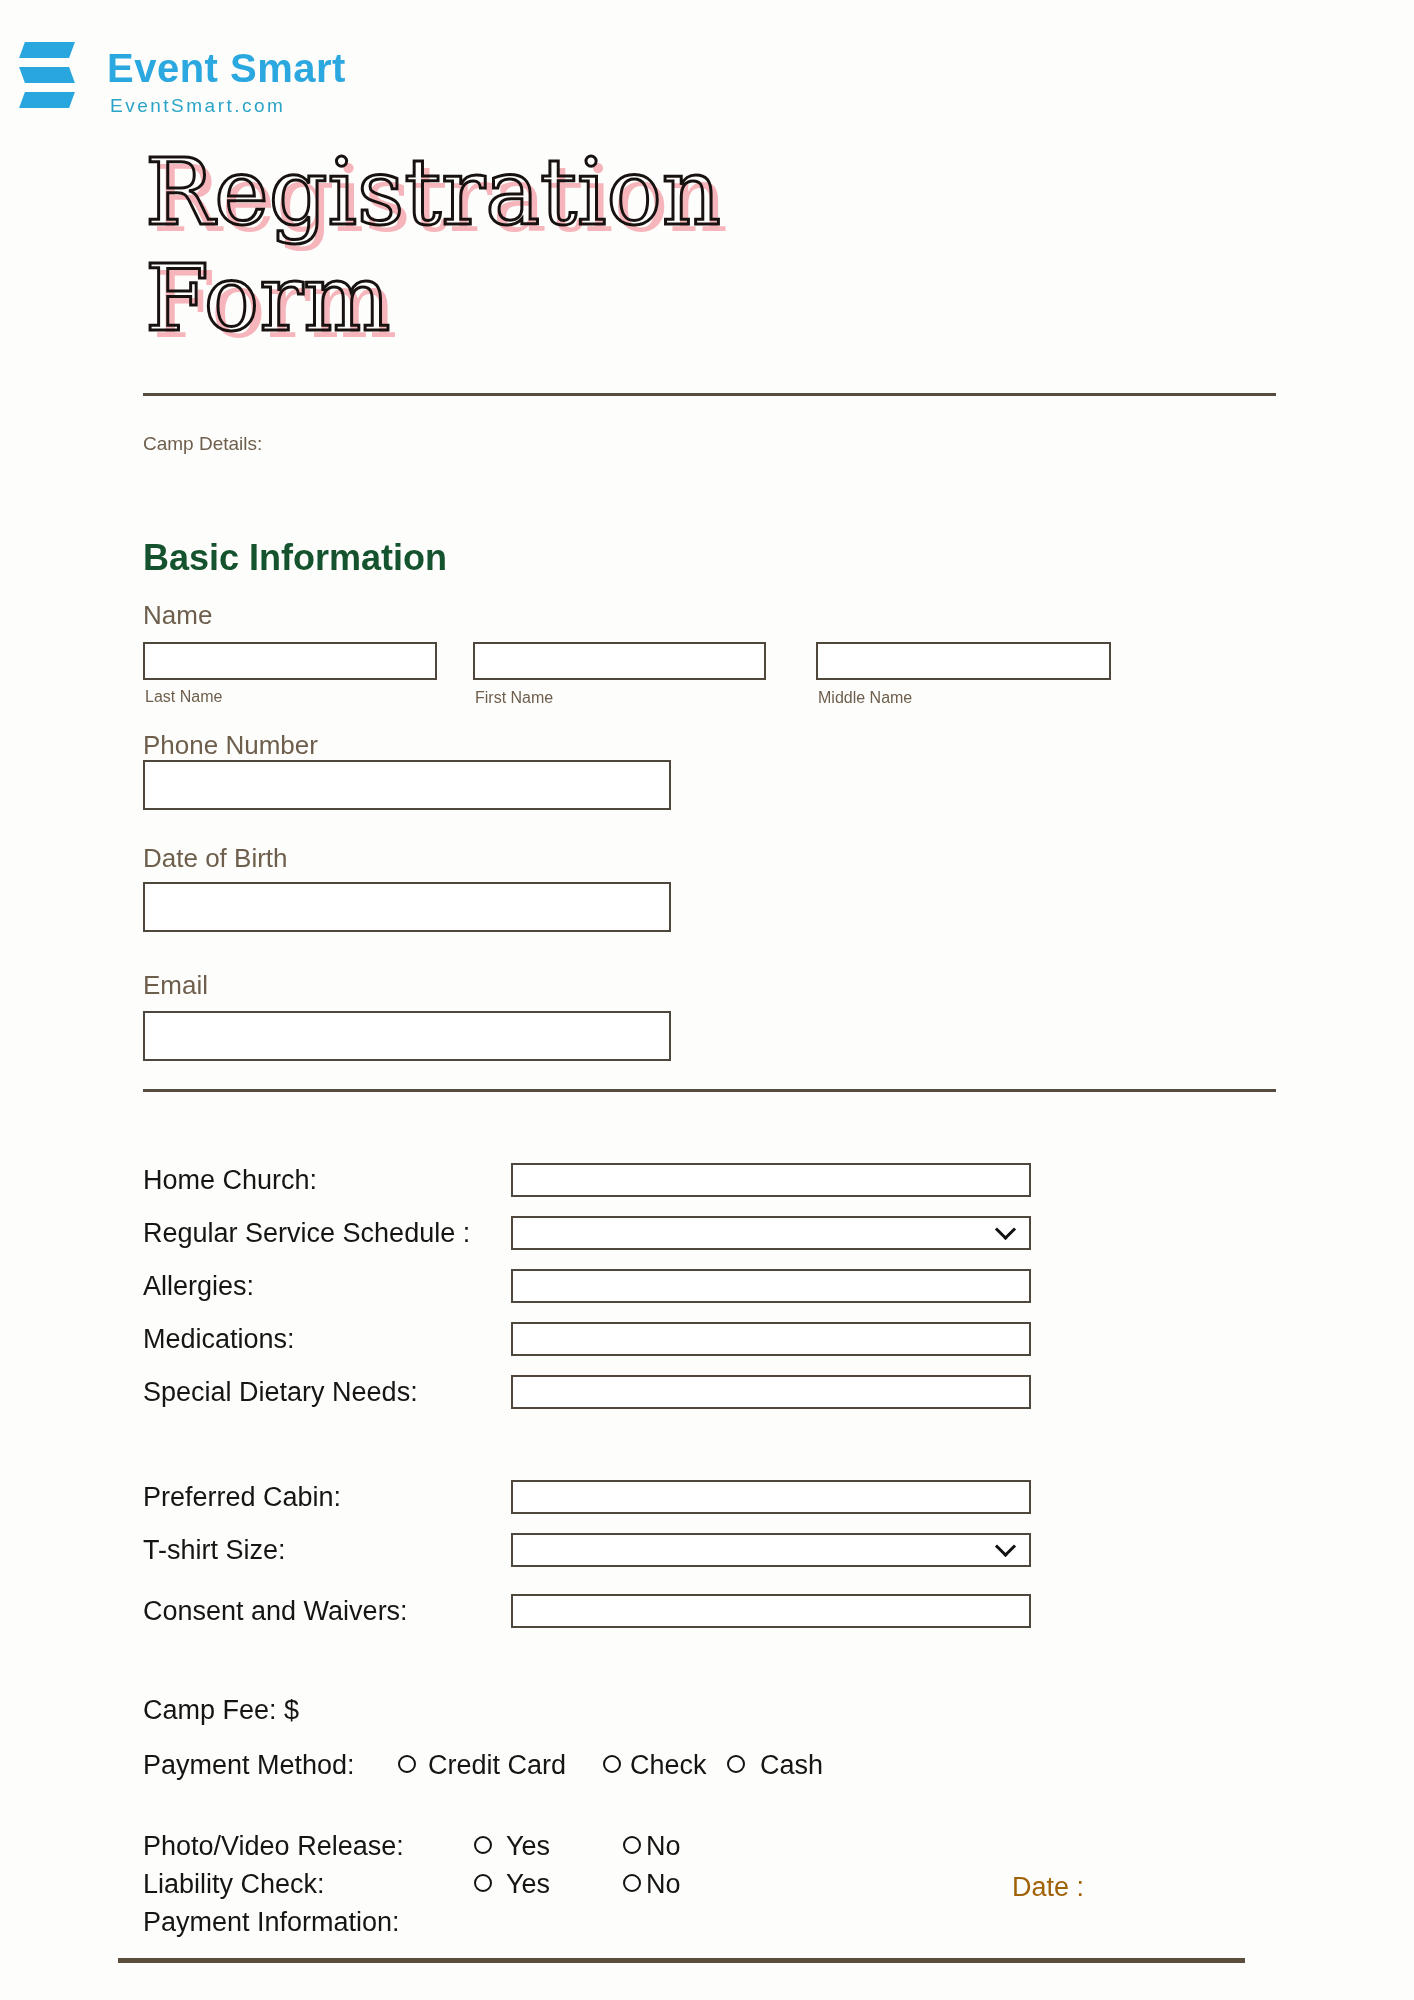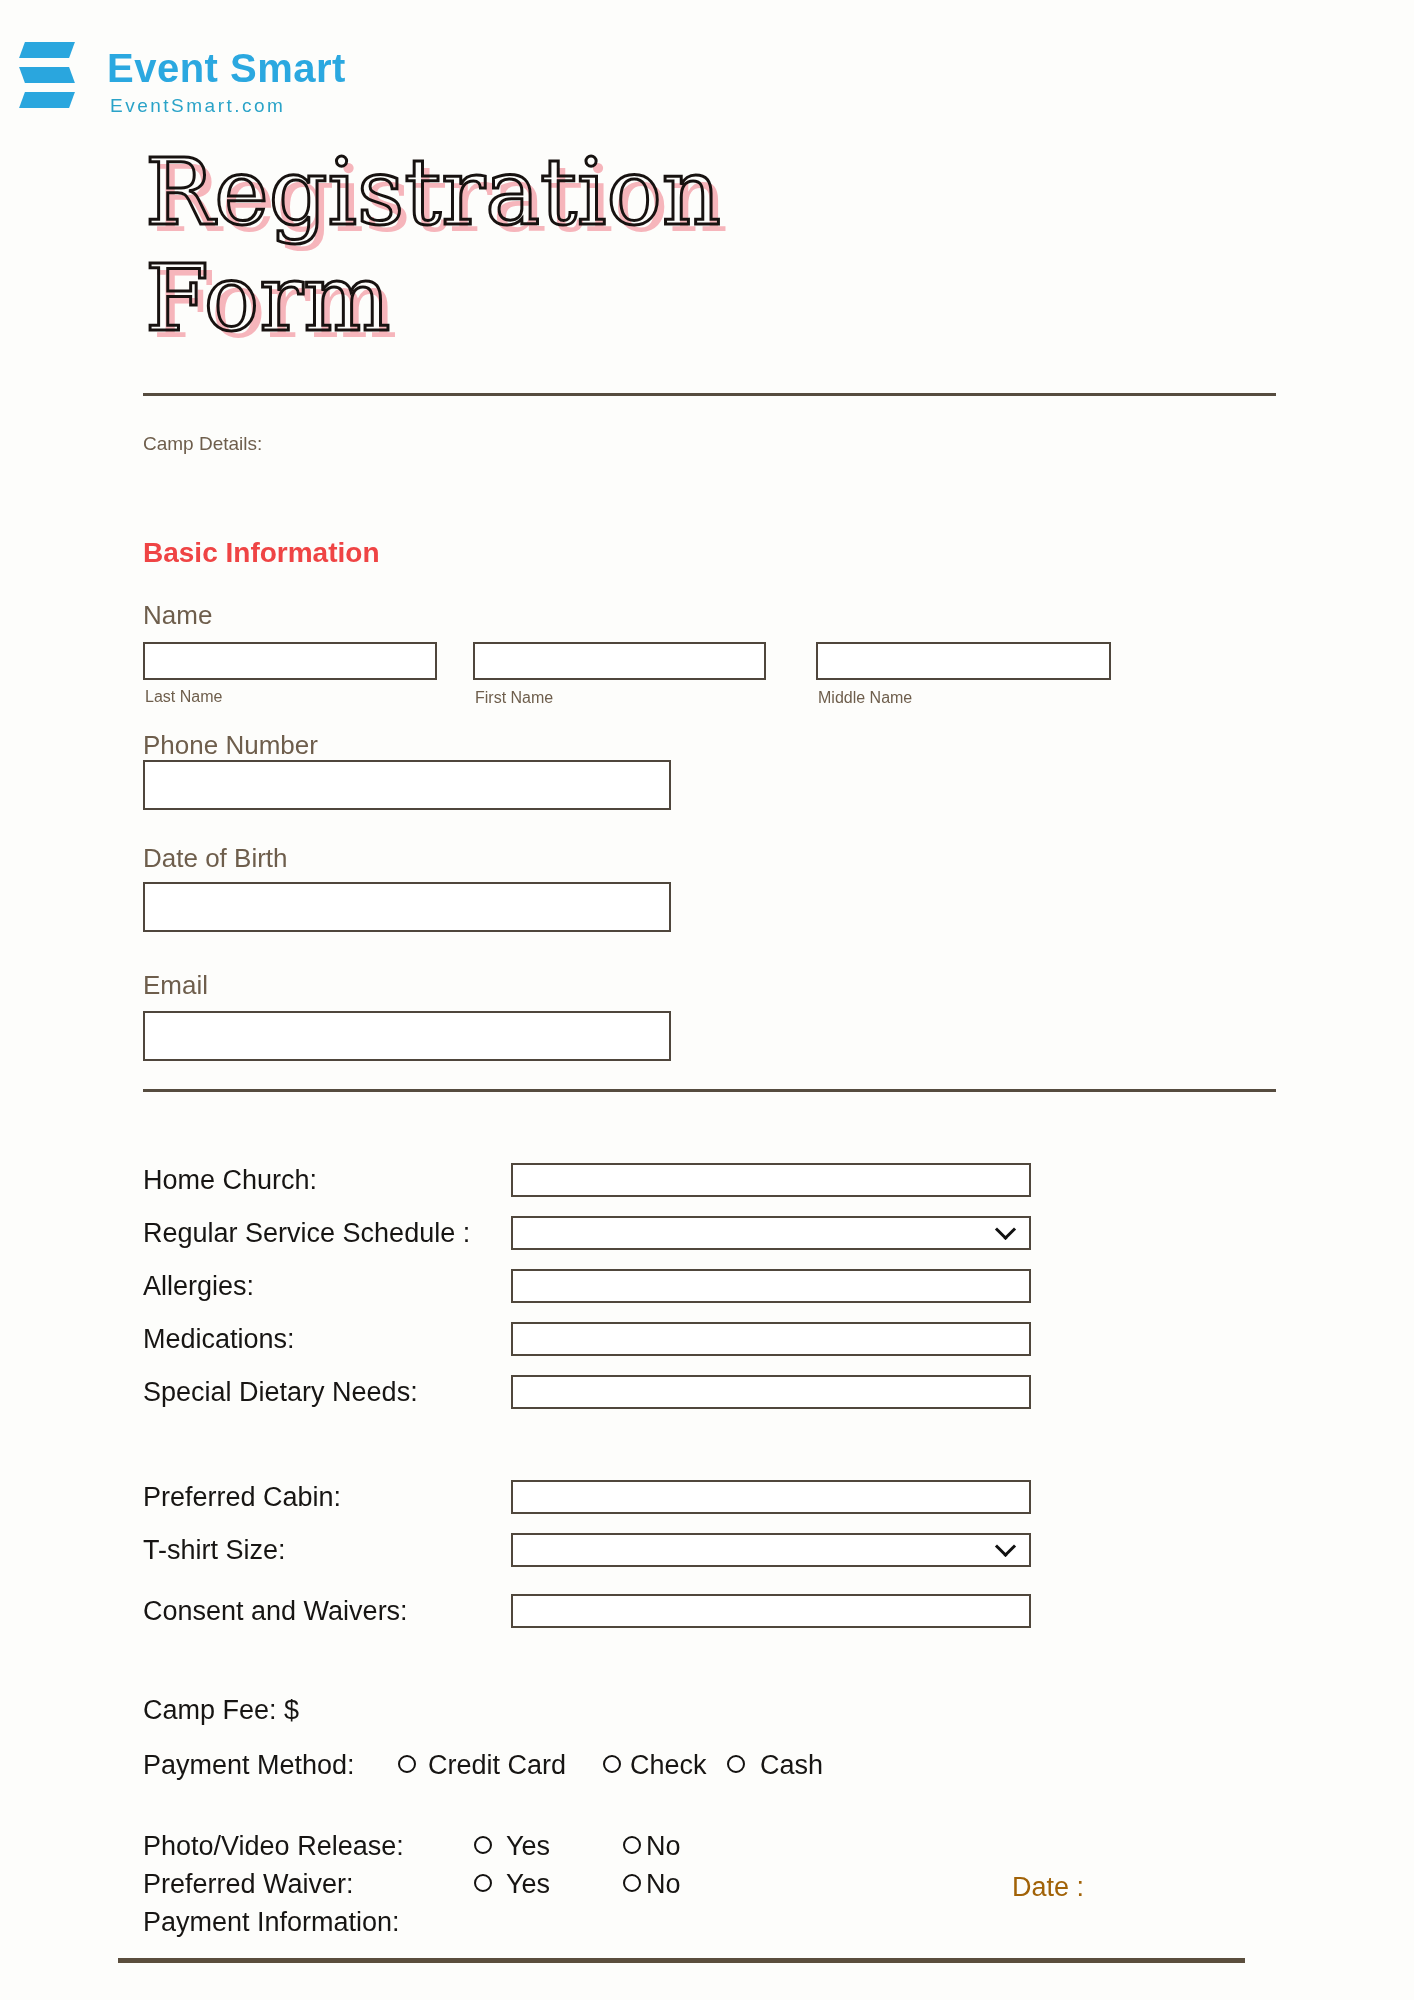--- a/index.html
+++ b/index.html
@@ -26,21 +26,21 @@
 
   
   .hr { position:absolute; background:#564c3f; }
   .hr.hr1 { left:143px; top:393px; width:1133px; height:3px; }
   .hr.hr2 { left:143px; top:1089px; width:1133px; height:3px; }
   .hr.hr3 { left:118px; top:1958px; width:1127px; height:5px; background:#5b4e3d; }
 
   
   .brown { color:#6e5e4c; }
   .camp-details { position:absolute; left:143px; top:433px; font-size:19px; }
-  .section-heading { position:absolute; left:143px; top:537px; font-size:28px; font-weight:bold; color:#ef4444; }
+  .section-heading { position:absolute; left:143px; top:537px; font-size:36px; font-weight:bold; color:#14532d; }
   .field-label { position:absolute; font-size:26px; color:#6e5e4c; }
   .sub-label { position:absolute; font-size:16px; color:#6e5e4c; }
 
   
   .tbox { position:absolute; background:#ffffff; border:2px solid #4f463c; font-size:24px; padding:0 10px; color:#222; }
   .name-box { top:642px; height:38px; width:294px; }
   .wide-box { left:143px; width:528px; height:50px; }
 
   
   .row { position:absolute; left:0; top:0; width:1414px; height:34px; }
@@ -154,21 +154,21 @@
   </div>
 
   <div class="row" style="top:1829px; height:34px;">
     <span class="row-label">Photo/Video Release:</span>
     <span class="radio" style="left:474px;"></span>
     <span class="plain-label" style="left:506px; top:0;">Yes</span>
     <span class="radio" style="left:623px;"></span>
     <span class="plain-label" style="left:646px; top:0;">No</span>
   </div>
   <div class="row" style="top:1867px; height:34px;">
-    <span class="row-label">Preferred Waiver:</span>
+    <span class="row-label">Liability Check:</span>
     <span class="radio" style="left:474px;"></span>
     <span class="plain-label" style="left:506px; top:0;">Yes</span>
     <span class="radio" style="left:623px;"></span>
     <span class="plain-label" style="left:646px; top:0;">No</span>
   </div>
   <div class="plain-label" style="left:143px; top:1905px;">Payment Information:</div>
 
   <div class="date-label">Date :</div>
 
   <div class="hr hr3"></div>

